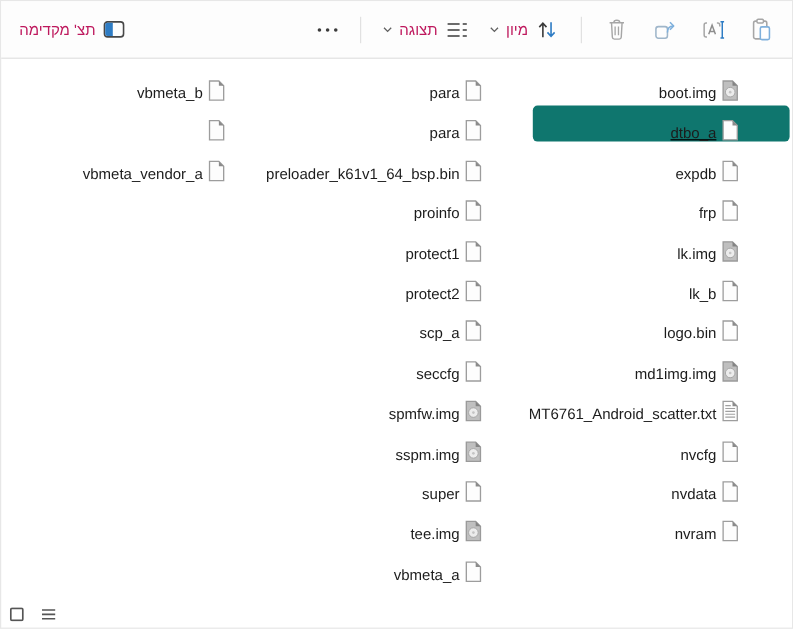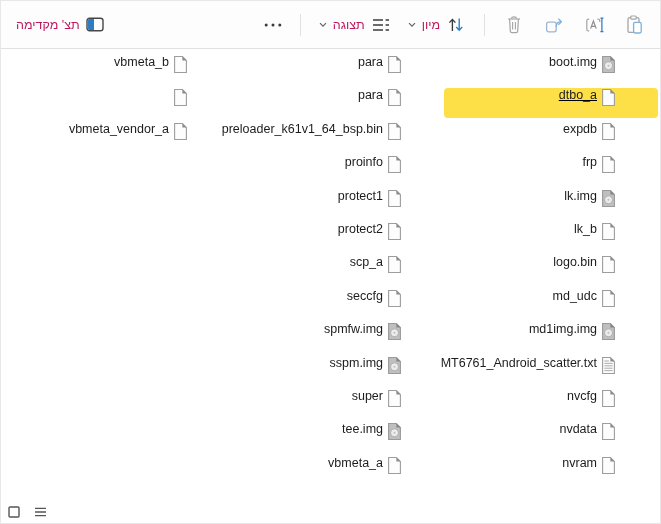--- a/index.html
+++ b/index.html
@@ -8,22 +8,22 @@
   
   .toolbar{height:48px;display:flex;align-items:center;padding:0 6px;background:#fdfdfd;border-bottom:1px solid #e0e0e0;box-sizing:border-box;}
   .tb-icon-btn{width:40px;height:34px;display:flex;align-items:center;justify-content:center;border-radius:4px;flex:0 0 auto;cursor:default;}
   .tb-sep{width:1px;height:22px;background:#e1e1e1;margin:0 9px;flex:0 0 auto;}
   .tb-text-btn{height:34px;display:flex;align-items:center;gap:6px;padding:0 9px;border-radius:4px;flex:0 0 auto;color:#be185d;font-size:12.5px;cursor:default;}
   .tb-spacer{flex:1 1 auto;}
   .tb-label{white-space:nowrap;}
   
   .content{position:absolute;top:49px;right:0;left:0;bottom:22px;padding:5px 2px 0 0;display:flex;flex-direction:row;align-items:flex-start;box-sizing:border-box;overflow:hidden;}
   .file-col{width:214px;flex:0 0 auto;display:flex;flex-direction:column;}
-  .file-item{height:30px;margin-bottom:3.4px;display:flex;align-items:flex-start;gap:4px;padding:0 42px 0 6px;border-radius:4px;box-sizing:border-box;}
-  .file-item.selected{background:#fde047;text-decoration:underline;}
+  .file-item{height:30px;margin-bottom:3.4px;display:flex;align-items:flex-end;gap:4px;padding:0 42px 0 6px;border-radius:4px;box-sizing:border-box;}
+  .file-item.selected{background:#0f766e;text-decoration:underline;}
   .file-item .icon{width:15px;height:19px;flex:0 0 auto;display:flex;align-items:center;justify-content:center;}
   .file-item .label{direction:ltr;unicode-bidi:isolate;font-size:12.5px;color:#1c1c1c;white-space:nowrap;}
   
   .statusbar{position:absolute;bottom:0;right:0;left:0;height:22px;display:flex;align-items:center;}
   .sb-group{direction:ltr;display:flex;align-items:center;gap:10px;padding-left:5px;margin-right:auto;}
   .sb-btn{display:flex;align-items:center;justify-content:center;width:16px;height:16px;border-radius:3px;cursor:default;}
   svg{display:block;}
 </style>
 </head>
 <body>
@@ -197,29 +197,20 @@
             <svg width="15" height="19" viewBox="0 0 15 19">
               <path d="M1.6 1.5 H9.4 L13.4 5.5 V17.5 H1.6 Z" fill="#fdfdfd" stroke="#9d9d9d" stroke-width="1.1"></path>
               <path d="M9.4 1.5 L13.4 5.5 H9.4 Z" fill="#8b8b8b"></path>
             </svg>
           </span>
     <span class="label">logo.bin</span>
   </div>
         <div class="file-item">
     <span class="icon">
             <svg width="15" height="19" viewBox="0 0 15 19">
-              <path d="M1.6 1.5 H9.4 L13.4 5.5 V17.5 H1.6 Z" fill="#fdfdfd" stroke="#9d9d9d" stroke-width="1.1"></path>
-              <path d="M9.4 1.5 L13.4 5.5 H9.4 Z" fill="#8b8b8b"></path>
-            </svg>
-          </span>
-    <span class="label">md_udc</span>
-  </div>
-        <div class="file-item">
-    <span class="icon">
-            <svg width="15" height="19" viewBox="0 0 15 19">
               <path d="M1.6 1.5 H9.4 L13.4 5.5 V17.5 H1.6 Z" fill="#bfbfbf" stroke="#9a9a9a" stroke-width="1.1"></path>
               <path d="M9.4 1.5 L13.4 5.5 H9.4 Z" fill="#848484"></path>
               <circle cx="7.5" cy="10.8" r="4" fill="#ececec" stroke="#a5a5a5" stroke-width="0.8"></circle>
               <circle cx="7.5" cy="10.8" r="1.1" fill="#c4c4c4"></circle>
             </svg>
           </span>
     <span class="label">md1img.img</span>
   </div>
         <div class="file-item">
     <span class="icon">

